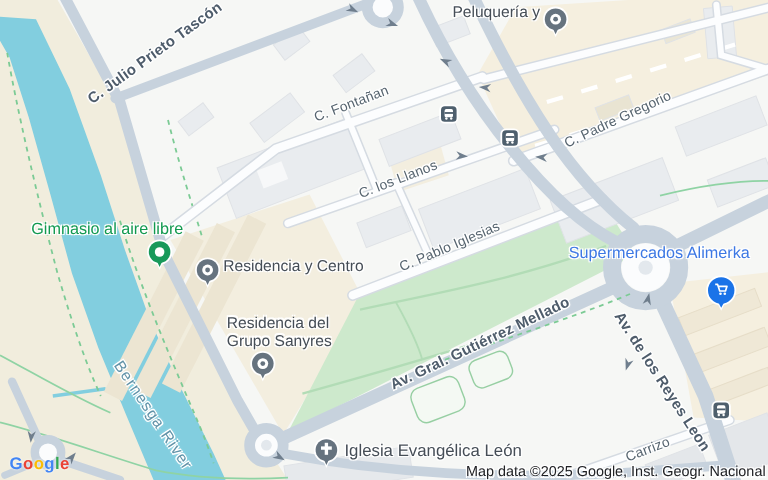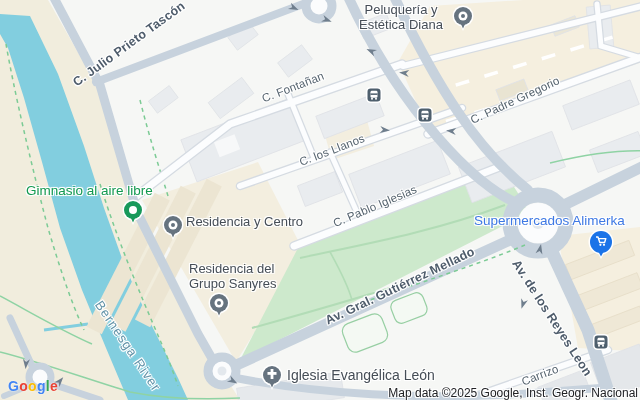--- a/index.html
+++ b/index.html
@@ -242,33 +242,32 @@
 <div class="lbl slabel major" style="left:129px;top:44px;transform:translate(-50%,-50%) rotate(-36deg);">C. Julio Prieto Tascón</div>
 <div class="lbl slabel" style="left:293px;top:87px;transform:translate(-50%,-50%) rotate(-21deg);">C. Fontañan</div>
 <div class="lbl slabel" style="left:332px;top:150px;transform:translate(-50%,-50%) rotate(-21deg);">C. los Llanos</div>
 <div class="lbl slabel" style="left:375px;top:206px;transform:translate(-50%,-50%) rotate(-23deg);">C. Pablo Iglesias</div>
 <div class="lbl slabel major" style="left:400px;top:286px;transform:translate(-50%,-50%) rotate(-25.5deg);">Av. Gral. Gutiérrez Mellado</div>
 <div class="lbl slabel" style="left:515px;top:100px;transform:translate(-50%,-50%) rotate(-25deg);">C. Padre Gregorio</div>
 <div class="lbl slabel major" style="left:552px;top:318px;transform:translate(-50%,-50%) rotate(57deg);">Av. de los Reyes Leon</div>
 <div class="lbl slabel" style="left:540px;top:375px;transform:translate(-50%,-50%) rotate(-21deg);">Carrizo</div>
 <div class="lbl river-lbl" style="left:128px;top:346px;">Bernesga River</div>
 
-<div class="lbl plabel" style="left:352px;top:3px;width:98px;text-align:center;">
+<div class="lbl plabel" style="left:352px;top:3px;width:98px;text-align:right;">
   <div>Peluquería y</div>
-  <div>Estética Diana</div>
 </div>
 <div class="lbl plabel green" style="left:26px;top:184px;">Gimnasio al aire libre</div>
 <div class="lbl plabel" style="left:186px;top:215px;">
   <div>Residencia y Centro</div>
 </div>
 <div class="lbl plabel" style="left:189px;top:262px;">
   <div>Residencia del</div>
   <div>Grupo Sanyres</div>
 </div>
-<div class="lbl plabel blue" style="left:474px;top:214px;">Supermercados Alimerka</div>
+<div class="lbl plabel blue" style="left:474px;top:204px;">Supermercados Alimerka</div>
 <div class="lbl plabel" style="left:287px;top:368px;font-size:14px;">Iglesia Evangélica León</div>
 
 <div class="glogo">
   <span class="g-blue">G</span><span class="g-red">o</span><span class="g-yellow">o</span><span class="g-blue">g</span><span class="g-green">l</span><span class="g-red">e</span>
 </div>
 
 <div class="attribution">Map data ©2025 Google, Inst. Geogr. Nacional</div>
 
 </div>
 

